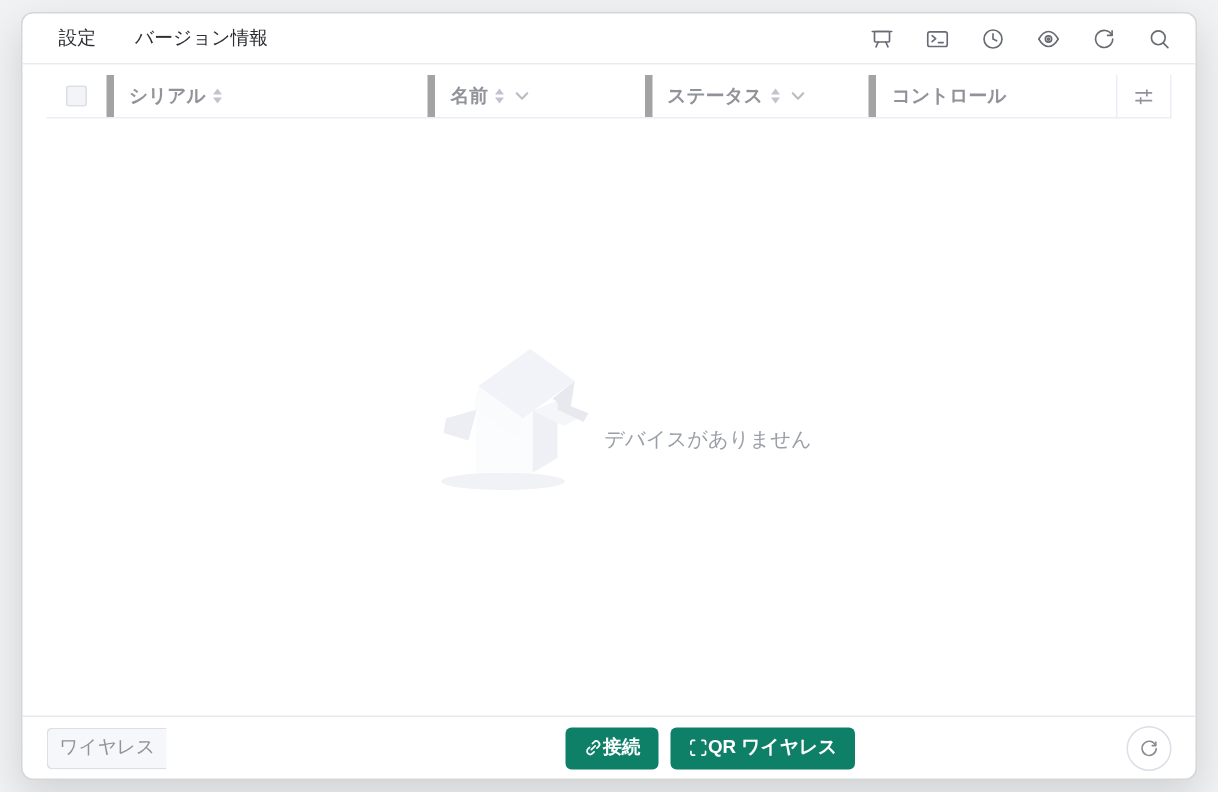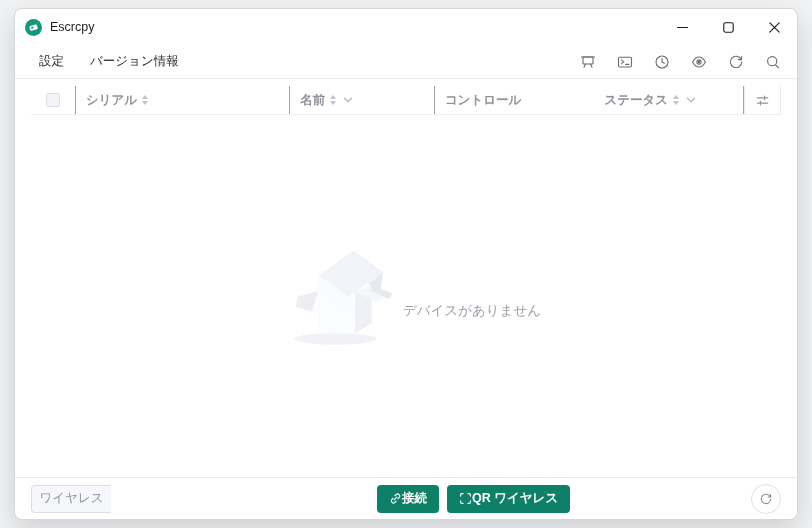--- a/index.html
+++ b/index.html
@@ -25,21 +25,21 @@
   
   .tabbar { height:34px; flex:0 0 34px; display:flex; align-items:center; padding:0 16px; border-bottom:1px solid #e9ebee; }
   .tab { font-size:12.5px; color:#2c2e33; padding:5px 8px; border-radius:4px; cursor:pointer; margin-right:10px; white-space:nowrap; }
   .tab.active { color:var(--primary,#0f8068); background:var(--primary-light,#e8f3ef); }
   .toolbar-icons { margin-left:auto; display:flex; align-items:center; gap:21px; }
   .tool-icon { width:16px; height:16px; cursor:pointer; color:#686b73; }
   .tool-icon svg { width:16px; height:16px; stroke:#686b73; fill:none; stroke-width:1.1; stroke-linecap:round; stroke-linejoin:round; }
   
   .table-wrap { padding:7px 16px 0; }
   .thead { display:flex; height:29px; border-bottom:1px solid #ebeef5; align-items:center; }
-  .th { height:100%; display:flex; align-items:center; padding:0 10px; font-size:12.5px; color:#909399; font-weight:600; border-right:1px solid #a3a3a3; cursor:pointer; }
+  .th { height:100%; display:flex; align-items:center; padding:0 10px; font-size:12.5px; color:#909399; font-weight:600; border-right:5px solid #a3a3a3; cursor:pointer; }
   .th:last-child { border-right:1px solid #ebeef5; }
   .th.col-check { width:45px; justify-content:center; }
   .th.col-serial { width:215px; }
   .th.col-name { width:145px; }
   .th.col-status { width:150px; }
   .th.col-control { width:160px; border-right:none; cursor:default; }
   .th.col-settings { width:37px; justify-content:center; border-left:1px solid #ebeef5; }
   .checkbox { width:14px; height:14px; border:1px solid #dcdfe6; border-radius:2px; background:#f2f4f7; cursor:pointer; }
   .sort-caret { display:inline-flex; flex-direction:column; margin-left:5px; gap:2px; }
   .sort-caret i { width:0; height:0; border-left:3.5px solid transparent; border-right:3.5px solid transparent; display:block; }
@@ -61,47 +61,20 @@
   .btn { height:28px; display:inline-flex; align-items:center; gap:0; padding:0 12px; border:none; border-radius:4px; background:var(--primary,#0f8068); color:#fff; font-size:12.5px; font-weight:700; cursor:pointer; font-family:inherit; white-space:nowrap; }
   .btn svg { width:13px; height:13px; stroke:#fff; fill:none; stroke-width:1.4; stroke-linecap:round; stroke-linejoin:round; }
   .round-btn { margin-left:auto; width:30px; height:30px; border-radius:50%; border:1px solid #dcdfe6; background:#fff; display:flex; align-items:center; justify-content:center; cursor:pointer; }
   .round-btn svg { width:14px; height:14px; stroke:#8a8d94; fill:none; stroke-width:1.2; stroke-linecap:round; stroke-linejoin:round; }
 </style>
 </head>
 <body>
 
 <div class="window" style="--primary:#0f8068; --primary-light:#e8f3ef;">
 
-  <div class="titlebar">
-    <span class="app-icon">
-      <svg viewBox="0 0 16 16" width="17" height="17">
-        <circle cx="8" cy="8" r="8" fill="#12997c"></circle>
-        <rect x="4.3" y="5.8" width="7.4" height="4.6" rx="1.2" fill="#ffffff" transform="rotate(-16 8 8)"></rect>
-        <circle cx="6.9" cy="8.2" r="1.05" fill="#12997c"></circle>
-      </svg>
-    </span>
-    <span class="title-text">Escrcpy</span>
-    <div class="win-controls">
-      <div class="win-btn">
-        <svg width="11" height="11" viewBox="0 0 11 11">
-            <path d="M0.5 5.5h10" stroke="#1a1a1a" stroke-width="1.1" stroke-linecap="round"></path>
-          </svg>
-      </div>
-      <div class="win-btn">
-        <svg width="11" height="11" viewBox="0 0 11 11">
-            <rect x="0.8" y="0.8" width="9.4" height="9.4" rx="1.6" fill="none" stroke="#1a1a1a" stroke-width="1.1"></rect>
-          </svg>
-      </div>
-      <div class="win-btn">
-        <svg width="11" height="11" viewBox="0 0 11 11">
-            <path d="M0.8 0.8l9.4 9.4M10.2 0.8l-9.4 9.4" stroke="#1a1a1a" stroke-width="1.1" stroke-linecap="round"></path>
-          </svg>
-      </div>
-    </div>
-  </div>
 
   <div class="tabbar">
     <span class="tab">設定</span>
     <span class="tab">バージョン情報</span>
 
     <div class="toolbar-icons">
       <span class="tool-icon">
         <svg viewBox="0 0 16 16">
             <path d="M1.5 3h13"></path>
             <rect x="3" y="3" width="10" height="7" rx="0.6"></rect>
@@ -160,34 +133,34 @@
         <span class="sort-caret">
             <i class="up"></i>
             <i class="down"></i>
           </span>
         <span class="filter-arrow">
           <svg viewBox="0 0 10 10">
               <path d="M1.5 3.2L5 6.8l3.5-3.6"></path>
             </svg>
         </span>
       </div>
-      <div class="th col-control">
-        <span>コントロール</span>
-      </div>
       <div class="th col-status">
         <span>ステータス</span>
         <span class="sort-caret">
             <i class="up"></i>
             <i class="down"></i>
           </span>
         <span class="filter-arrow">
           <svg viewBox="0 0 10 10">
               <path d="M1.5 3.2L5 6.8l3.5-3.6"></path>
             </svg>
         </span>
+      </div>
+      <div class="th col-control">
+        <span>コントロール</span>
       </div>
       <div class="th col-settings operation-icon">
         <svg viewBox="0 0 16 16">
             <path d="M2.5 5.2h11M2.5 10.8h11"></path>
             <path d="M10.2 3.2v4M5.8 8.8v4"></path>
           </svg>
       </div>
     </div>
   </div>
 

